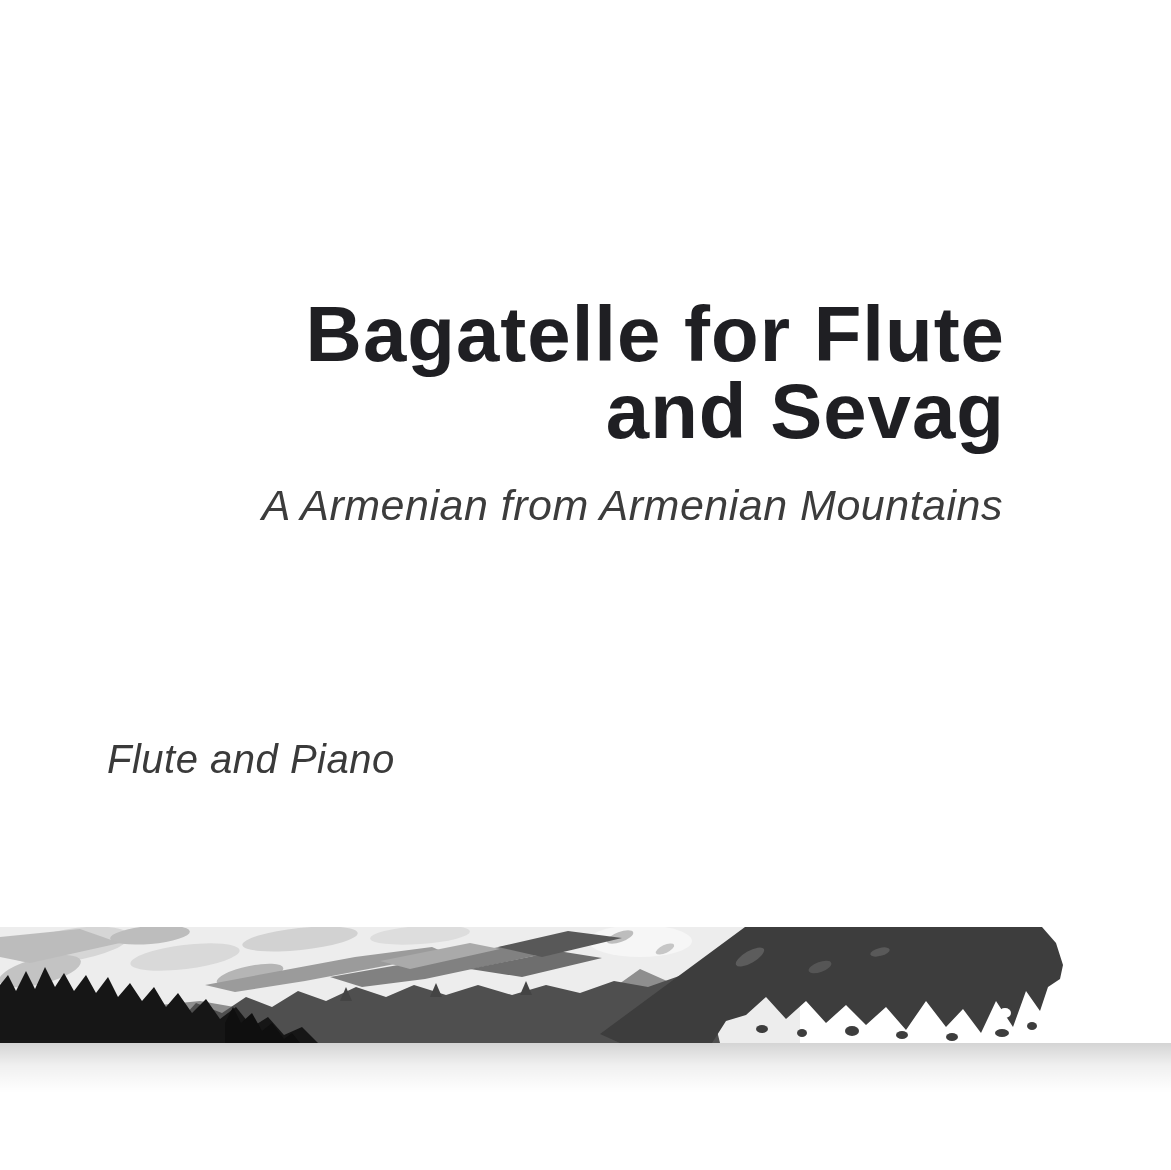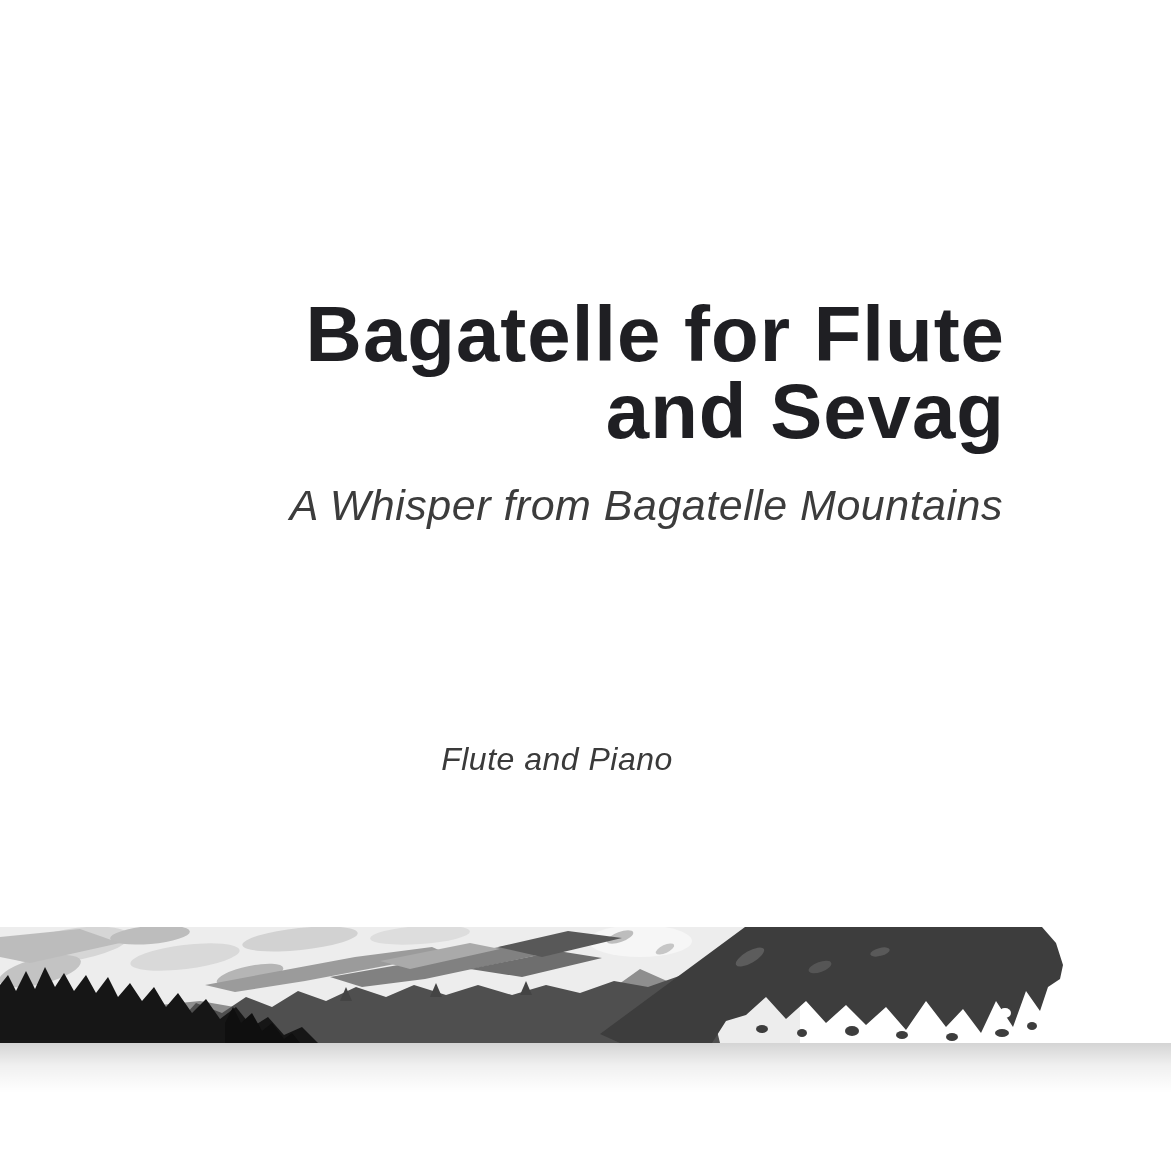--- a/index.html
+++ b/index.html
@@ -38,24 +38,24 @@
     font-style: italic;
     font-size: 43px;
     letter-spacing: 0.5px;
     line-height: 52px;
   }
   .credits {
     position: absolute;
     top: 740px;
     right: 164px;
     width: 900px;
-    text-align: center;
+    text-align: left;
     color: #3a3a3a;
     font-style: italic;
-    font-size: 32px;
+    font-size: 40px;
     line-height: 39px;
     letter-spacing: 0.5px;
   }
   .credit-line { display: block; }
   .artwork-band {
     position: absolute;
     left: 0;
     top: 927px;
     width: 1171px;
     height: 116px;
@@ -74,21 +74,21 @@
 </head>
 <body>
 
 <div class="page">
 
   <h1 class="title-block">
     <span class="title-line">Bagatelle for Flute</span>
     <span class="title-line">and Sevag</span>
   </h1>
 
-  <div class="subtitle">A Whisper from Bagatelle Mountains</div>
+  <div class="subtitle">A Armenian from Armenian Mountains</div>
 
   <div class="credits">
     <span class="credit-line">Flute and Piano</span>
   </div>
 
   <div class="artwork-band">
     <svg width="1171" height="116" viewBox="0 0 1171 116" preserveAspectRatio="none">
 
       <rect x="0" y="0" width="800" height="116" fill="#ededed"></rect>
 

